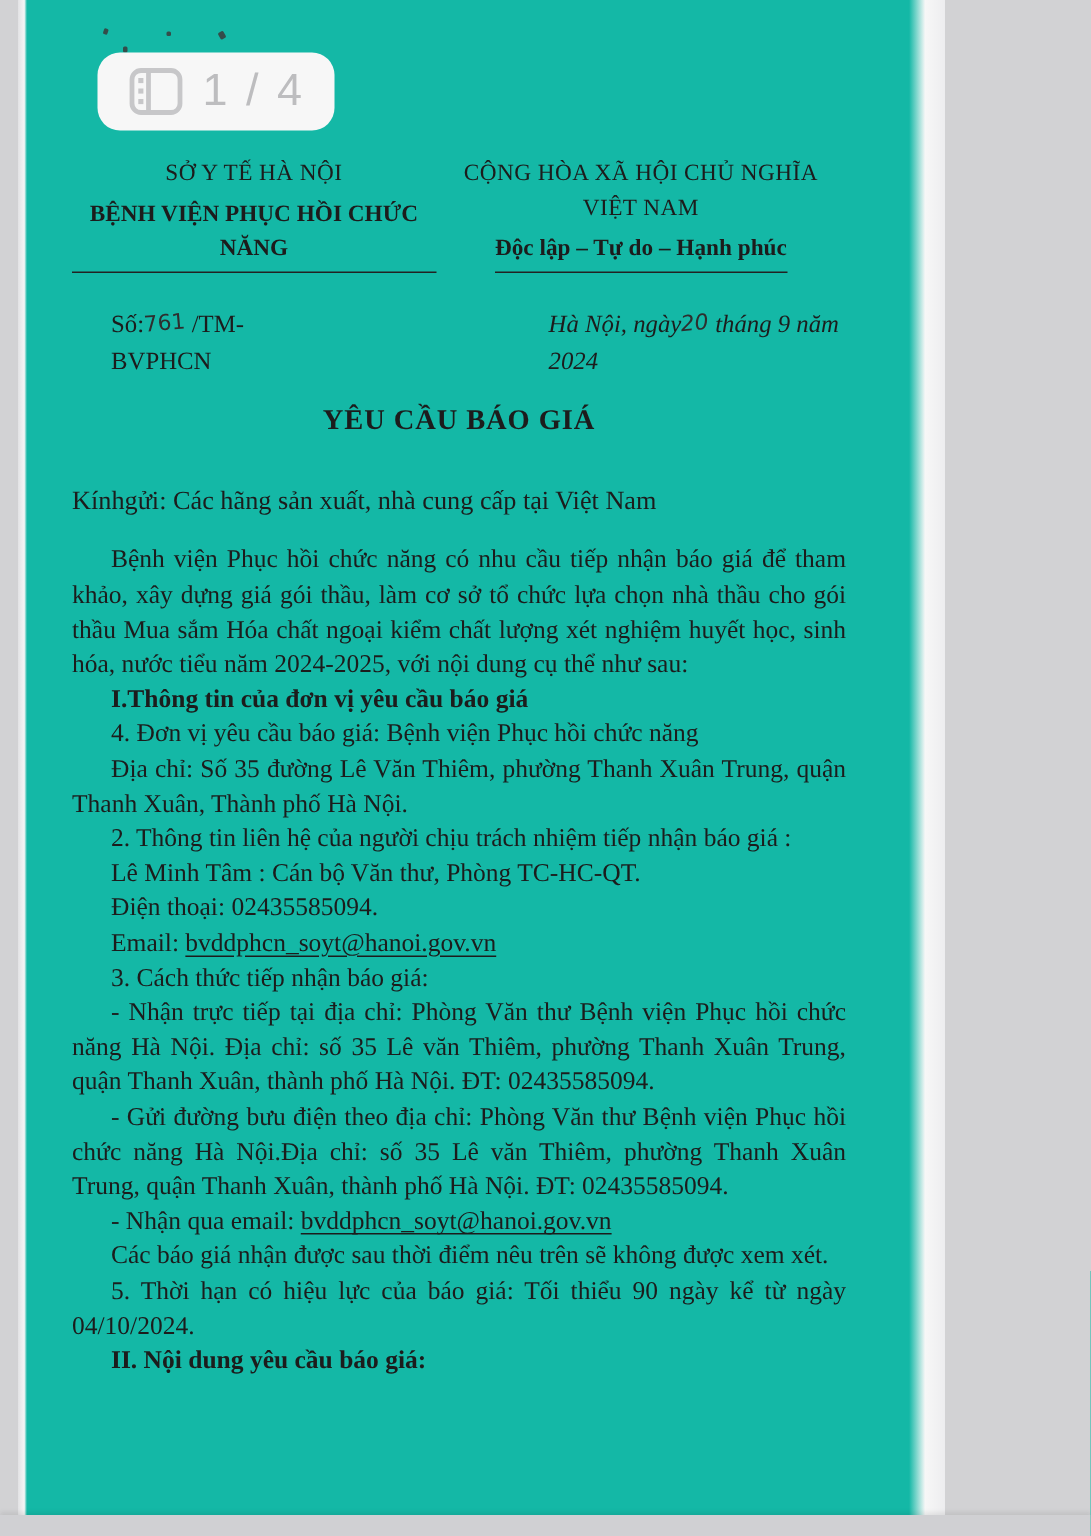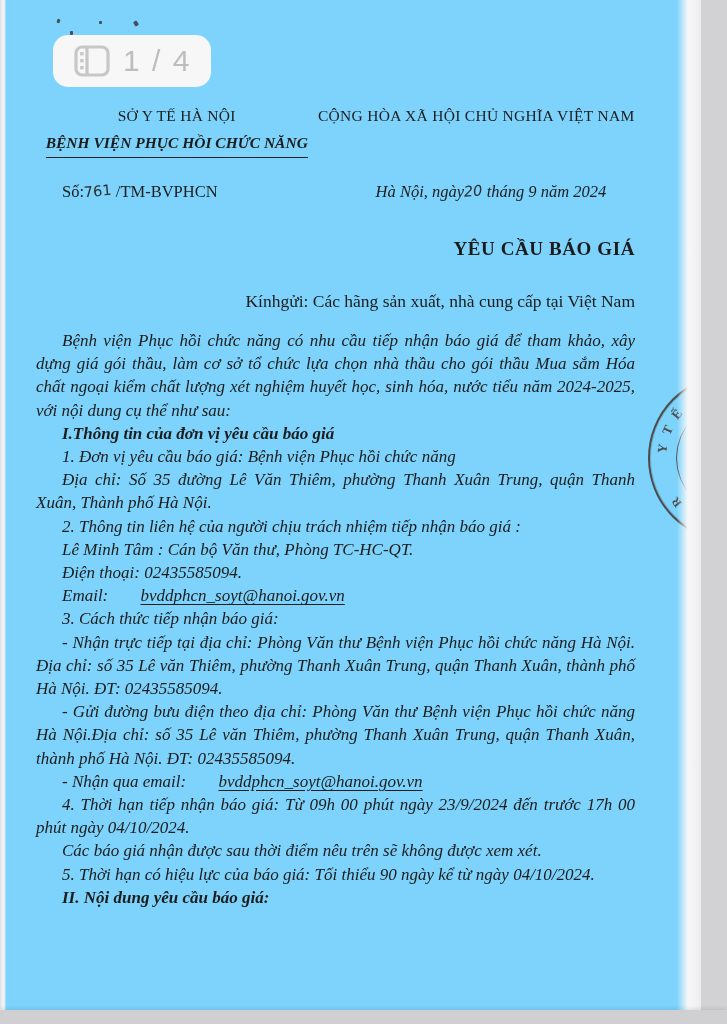--- a/index.html
+++ b/index.html
@@ -2,22 +2,22 @@
 <html><head>
 <meta charset="utf-8">
 <style>
   html,body{margin:0;padding:0;}
   body{
     width:727px;height:1024px;overflow:hidden;position:relative;
     background:#d2d2d4;
     font-family:"Liberation Serif","DejaVu Serif",serif;
   }
   .page{
-    position:absolute;left:0;top:0;width:701px;height:1010px;
-    background:#7dd3fc;overflow:hidden;
+    position:absolute;left:12px;top:0;width:618px;height:1010px;
+    background:#14b8a6;overflow:hidden;
   }
   .left-edge{
     position:absolute;left:0;top:0;width:6px;height:100%;
     background:linear-gradient(to right,#e2e2e4,#f6f6f6 70%,rgba(255,255,255,0));
   }
   .right-edge{
     position:absolute;right:0;top:0;width:24px;height:100%;
     background:linear-gradient(to left,#ededef,#f7f7f7 55%,rgba(255,255,255,0));
   }
   .bottom-strip{
@@ -39,39 +39,39 @@
   .doc{
     position:relative;
     padding:104px 66px 0 36px;
     color:#1c1c1c;font-size:17px;line-height:23.2px;
   }
   .doc-header{display:flex;text-align:center;}
   .hdr-left{width:47%;}
   .hdr-right{width:53%;}
   .hdr-line1{font-size:15.5px;letter-spacing:.3px;}
   .hdr-right .hdr-line1{font-weight:normal;}
-  .hdr-line2{font-weight:bold;font-size:15.5px;margin-top:4px;font-style:italic;}
+  .hdr-line2{font-weight:bold;font-size:15.5px;margin-top:4px;}
   .hdr-line2 span{display:inline-block;border-bottom:1.5px solid #222;padding-bottom:3px;}
   .so-line{display:flex;margin-top:22px;}
   .so-left{margin-left:26px;font-size:16.5px;}
   .so-right{margin-left:158px;font-style:italic;font-size:16.5px;}
   .handwritten{
     display:inline-block;font-family:"DejaVu Sans",sans-serif;
     font-size:14.5px;transform:rotate(-5deg) translateY(-1px);color:#2e2e2e;
   }
   .doc-title{
-    margin-top:32px;text-align:right;font-weight:bold;
+    margin-top:17px;text-align:center;font-weight:bold;
     font-size:19px;letter-spacing:.6px;
   }
-  .salutation{margin-top:30px;text-align:right;font-size:17.5px;}
+  .salutation{margin-top:30px;text-align:left;font-size:17.5px;}
   .body{margin-top:16px;text-align:justify;}
-  .body p{margin:0;text-indent:26px;font-style:italic;}
+  .body p{margin:0;text-indent:26px;}
   .body p.bold{font-weight:bold;}
   .body p.hang{padding-left:52px;text-indent:-26px;}
-  .email{text-decoration:underline;text-underline-offset:3px;margin-left:28px;}
+  .email{text-decoration:underline;text-underline-offset:3px;}
   
   .stamp{
     position:absolute;left:648px;top:374px;width:168px;height:168px;
     color:#4c4c4c;
   }
   .stamp .outer{
     position:absolute;inset:0;border:2px solid #4c4c4c;border-radius:50%;
     box-shadow:inset 0 0 0 1px rgba(76,76,76,.25);
   }
   .stamp .inner{
@@ -129,46 +129,46 @@
 
   <div class="doc">
 
     <div class="doc-header">
       <div class="hdr-left">
         <div class="hdr-line1">SỞ Y TẾ HÀ NỘI</div>
         <div class="hdr-line2"><span>BỆNH VIỆN PHỤC HỒI CHỨC NĂNG</span></div>
       </div>
       <div class="hdr-right">
         <div class="hdr-line1">CỘNG HÒA XÃ HỘI CHỦ NGHĨA VIỆT NAM</div>
+        <div class="hdr-line2"><span>Độc lập – Tự do – Hạnh phúc</span></div>
       </div>
     </div>
 
     <div class="so-line">
       <div class="so-left"><span>Số:</span><span class="handwritten">761</span><span> /TM-BVPHCN</span></div>
       <div class="so-right"><span>Hà Nội, ngày</span><span class="handwritten">20</span><span> tháng 9 năm 2024</span></div>
     </div>
 
     <div class="doc-title">YÊU CẦU BÁO GIÁ</div>
 
     <div class="salutation">Kínhgửi: Các hãng sản xuất, nhà cung cấp tại Việt Nam</div>
 
     <div class="body">
       <p>Bệnh viện Phục hồi chức năng có nhu cầu tiếp nhận báo giá để tham khảo, xây dựng giá gói thầu, làm cơ sở tổ chức lựa chọn nhà thầu cho gói thầu Mua sắm Hóa chất ngoại kiểm chất lượng xét nghiệm huyết học, sinh hóa, nước tiểu năm 2024-2025, với nội dung cụ thể như sau:</p>
       <p class="bold">I.Thông tin của đơn vị yêu cầu báo giá</p>
-      <p>1. Đơn vị yêu cầu báo giá: Bệnh viện Phục hồi chức năng</p>
+      <p>4. Đơn vị yêu cầu báo giá: Bệnh viện Phục hồi chức năng</p>
       <p>Địa chỉ: Số 35 đường Lê Văn Thiêm, phường Thanh Xuân Trung, quận Thanh Xuân, Thành phố Hà Nội.</p>
       <p>2. Thông tin liên hệ của người chịu trách nhiệm tiếp nhận báo giá :</p>
       <p>Lê Minh Tâm : Cán bộ Văn thư, Phòng TC-HC-QT.</p>
       <p>Điện thoại: 02435585094.</p>
       <p><span>Email: </span><span class="email">bvddphcn_soyt@hanoi.gov.vn</span></p>
       <p>3. Cách thức tiếp nhận báo giá:</p>
       <p>- Nhận trực tiếp tại địa chỉ:  Phòng Văn thư Bệnh viện Phục hồi chức năng Hà Nội. Địa chỉ: số 35 Lê văn Thiêm, phường Thanh Xuân Trung, quận Thanh Xuân, thành phố Hà Nội. ĐT: 02435585094.</p>
       <p>- Gửi đường bưu điện theo địa chỉ: Phòng Văn thư Bệnh viện Phục hồi chức năng Hà Nội.Địa chỉ: số 35 Lê văn Thiêm, phường Thanh Xuân Trung, quận Thanh Xuân, thành phố Hà Nội. ĐT: 02435585094.</p>
       <p><span>- Nhận qua email: </span><span class="email">bvddphcn_soyt@hanoi.gov.vn</span></p>
-      <p>4. Thời hạn tiếp nhận báo giá: Từ 09h 00 phút ngày 23/9/2024 đến trước 17h 00 phút ngày 04/10/2024.</p>
       <p>Các báo giá nhận được sau thời điểm nêu trên sẽ không được xem xét.</p>
       <p>5. Thời hạn có hiệu lực của báo giá: Tối thiểu 90 ngày kể từ ngày 04/10/2024.</p>
       <p class="bold">II. Nội dung yêu cầu báo giá:</p>
     </div>
 
   </div>
 
   <div class="left-edge"></div>
   <div class="right-edge"></div>
 </div>

